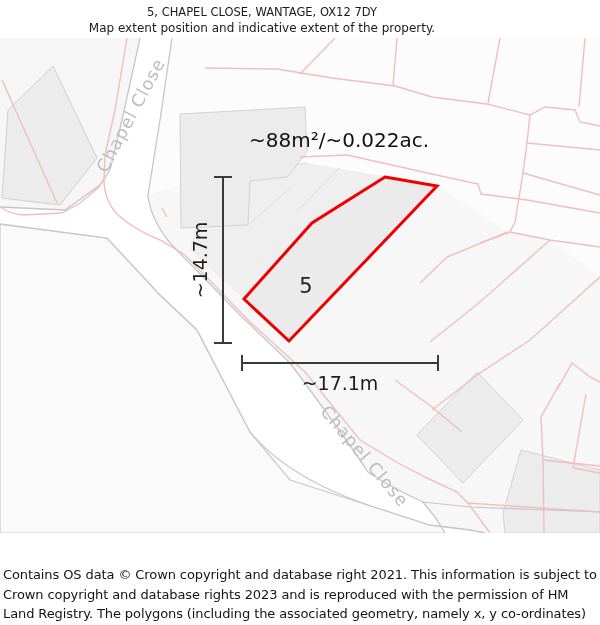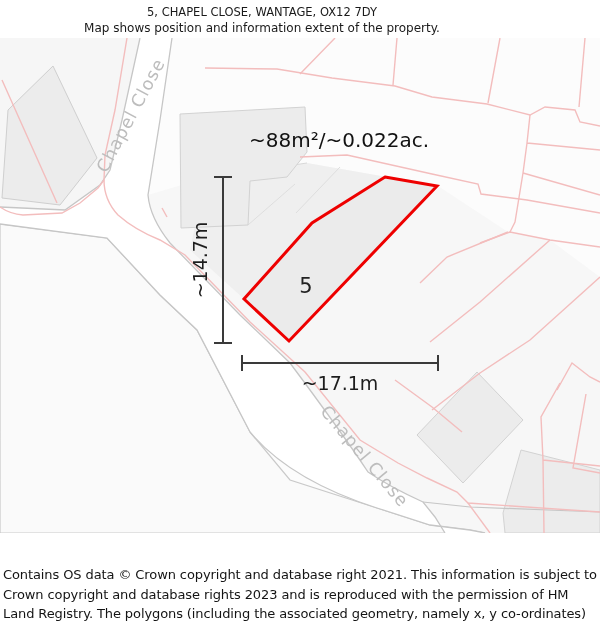--- a/index.html
+++ b/index.html
@@ -19,21 +19,21 @@
   svg text{font-family:"DejaVu Sans","Liberation Sans",sans-serif;}
   .street-label{font-size:17.5px;fill:#bdbdbd;letter-spacing:1px;}
   .dim-label{font-size:19px;fill:#1d1d1d;}
   .area-label{font-size:20px;fill:#111111;}
   .plot-label{font-size:21px;fill:#222222;}
 </style>
 </head>
 <body>
 
 <div class="hdr title">5, CHAPEL CLOSE, WANTAGE, OX12 7DY</div>
-<div class="hdr subtitle">Map shows position and information extent of the property.</div>
+<div class="hdr subtitle">Map extent position and indicative extent of the property.</div>
 
 <div class="map-wrap">
 <svg width="600" height="495" viewBox="0 38 600 495">
 
   <rect x="0" y="38" width="600" height="495" fill="#fcfcfc"></rect>
 
   <polygon points="148,195 205,178 307,163 438,186 508,232 550,240 600,277 600,533 445,533 435,517 400,490 368,472 290,363 240,315 170,243 150,218" fill="#f7f7f7"></polygon>
 
   <polygon points="0,38 140,38 110,170 100,185 65,210 0,207" fill="#f6f6f6"></polygon>
 

